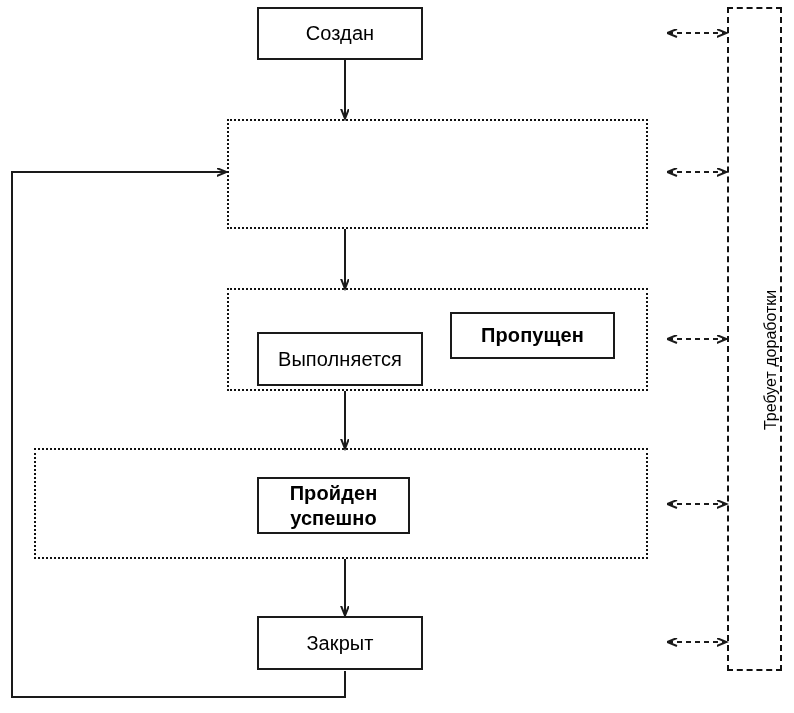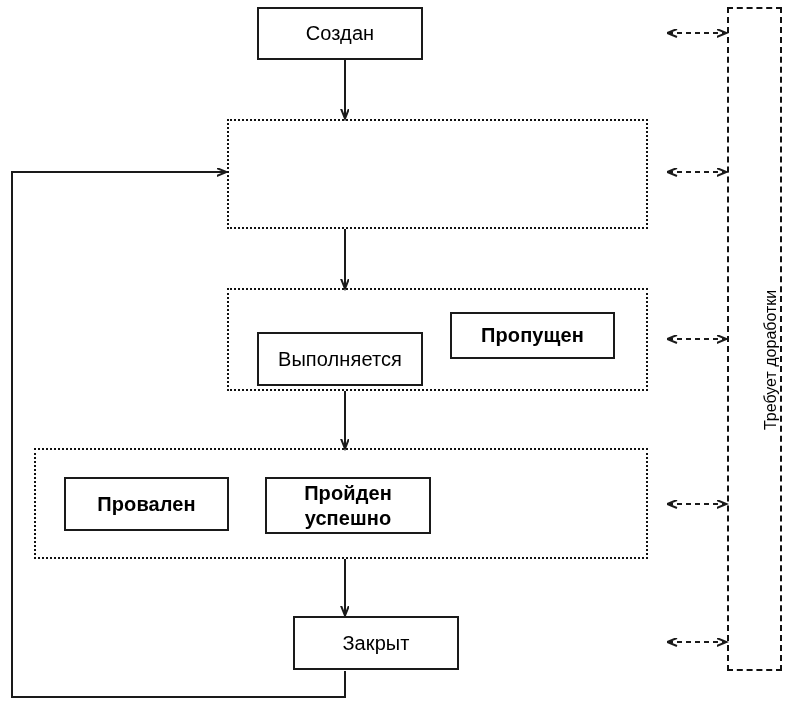--- a/index.html
+++ b/index.html
@@ -119,24 +119,23 @@
   <div class="group" style="left:34px; top:448px; width:614px; height:111px;"></div>
 
   <div class="node" style="left:257px; top:7px; width:166px; height:53px;">Создан</div>
 
 
 
   <div class="node" style="left:257px; top:312px; width:166px; height:54px;margin-top:20px;">Выполняется</div>
 
   <div class="node bold" style="left:450px; top:312px; width:165px; height:47px;">Пропущен</div>
 
-  <div class="node bold" style="left:64px; top:477px; width:165px; height:54px;">Провален</div>
 
-  <div class="node bold" style="left:257px; top:477px; width:166px; height:57px; white-space:pre-line;margin-left:8px;">Пройден
+  <div class="node bold" style="left:257px; top:477px; width:153px; height:57px; white-space:pre-line;">Пройден
 успешно</div>
 
 
-  <div class="node" style="left:257px; top:616px; width:166px; height:54px;margin-left:36px;">Закрыт</div>
+  <div class="node" style="left:257px; top:616px; width:166px; height:54px;">Закрыт</div>
 
   <div class="rework-box" style="left:727px; top:7px; width:55px; height:664px;"></div>
   <div class="rework-label" style="left:762px; top:430px;">Требует доработки</div>
 
 </div>
 
 </body></html>

